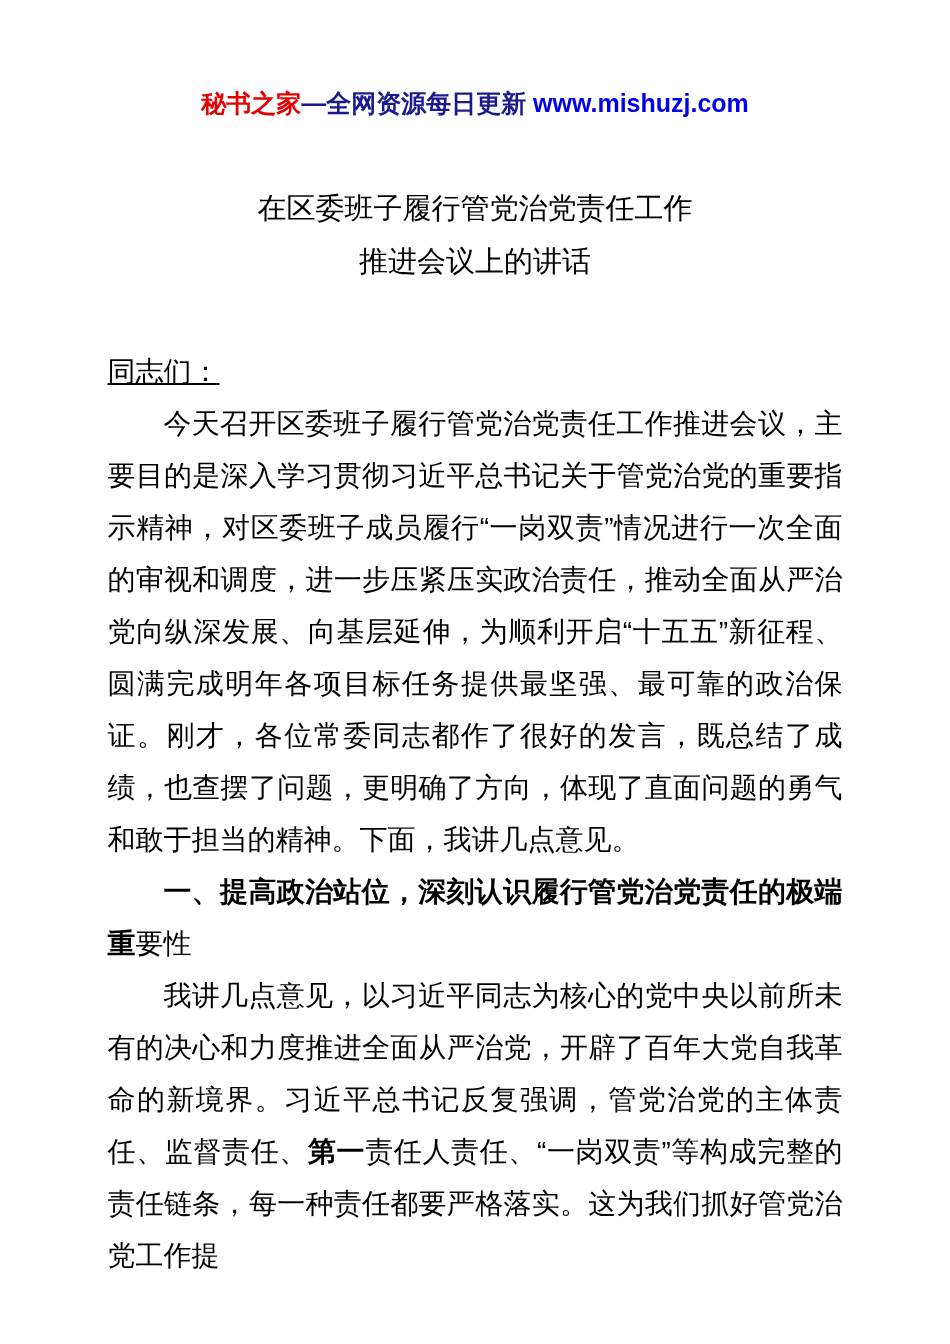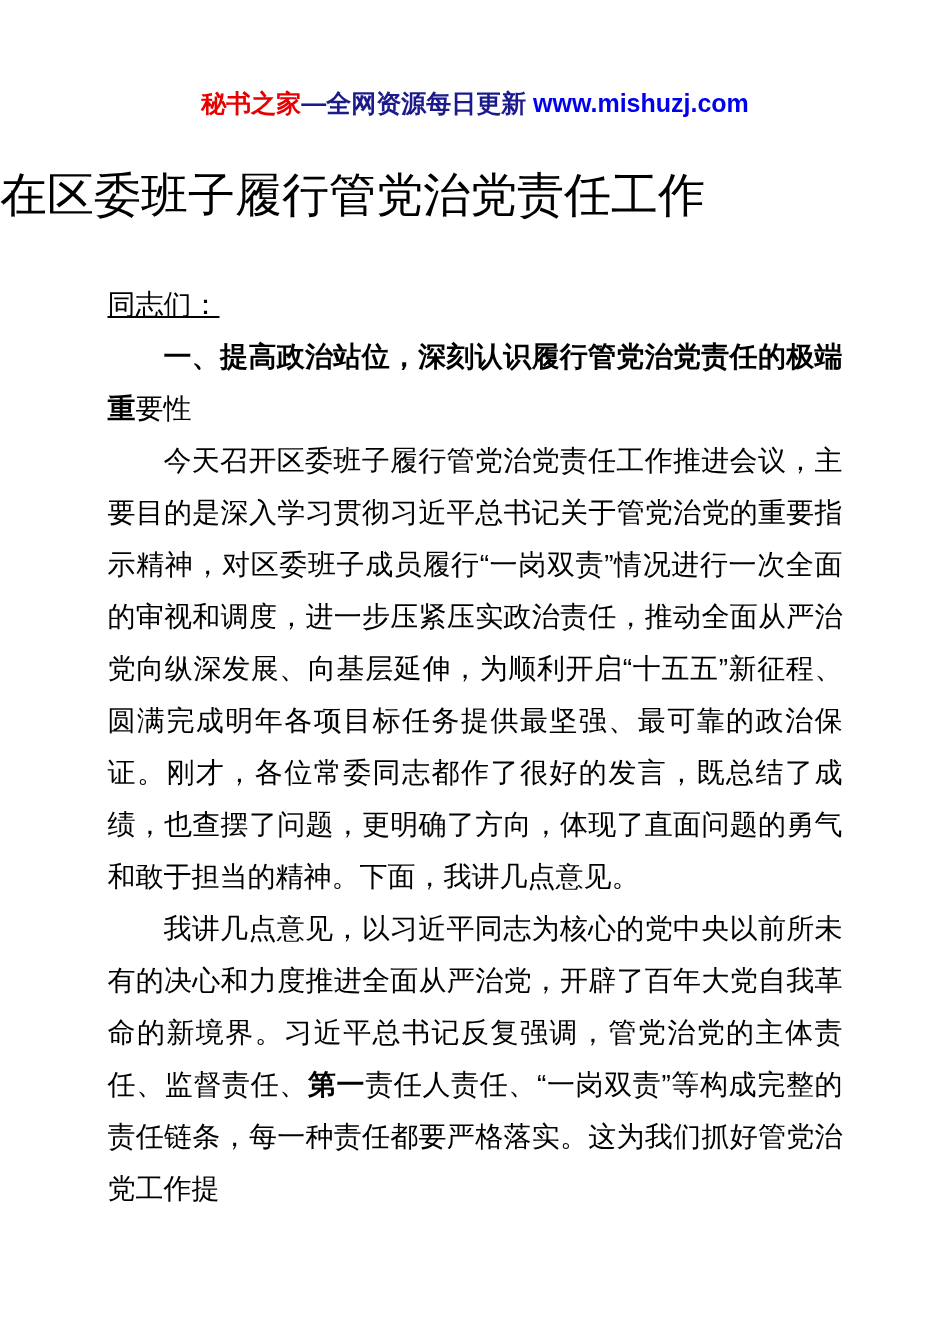--- a/index.html
+++ b/index.html
@@ -22,22 +22,23 @@
     text-align: center;
     font-size: 25px;
     font-weight: bold;
     line-height: 30px;
     white-space: nowrap;
   }
   .site-header .brand { color: #e60000; }
   .site-header .tagline { color: #1a1a8c; }
   .site-header .url { color: #0000ee; text-decoration: none; }
   .doc-title {
-    margin-top: 50px;
-    font-size: 47px;
+    margin-top: 64px;
+    text-align: center;
+    font-size: 29px;
     line-height: 53px;
     font-weight: 500;
     color: #000000;
   }
   .doc-body {
     width: 735px;
     margin: 58px auto 0 auto;
     font-size: 28px;
     line-height: 52px;
     text-align: justify;
@@ -56,23 +57,24 @@
 <body>
 
 <div class="page">
 
   <div class="site-header">
     <span class="brand" style="color: rgb(230, 0, 0);">秘书之家</span><span class="tagline" style="color: rgb(26, 26, 140);">—全网资源每日更新 </span><span class="url" style="color: rgb(0, 0, 238);">www.mishuzj.com</span>
   </div>
 
   <div class="doc-title">
     <div>在区委班子履行管党治党责任工作</div>
+    <div>推进会议上的讲话</div>
   </div>
 
   <div class="doc-body">
     <p class="para salutation">同志们：</p>
 
-  <p class="para indent"><span class="bold">一、提高政治站位，深刻认识履行管党治党责任的极端重</span><span>要性</span></p>
-      <p class="para indent"><span>今天召开区委班子履行管党治党责任工作推进会议，主要目的是深入学习贯彻习近平总书记关于管党治党的重要指示精神，对区委班子成员履行“一岗双责”情况进行一次全面的审视和调度，进一步压紧压实政治责任，推动全面从严治党向纵深发展、向基层延伸，为顺利开启“十五五”新征程、圆满完成明年各项目标任务提供最坚强、最可靠的政治保证。刚才，各位常委同志都作了很好的发言，既总结了成绩，也查摆了问题，更明确了方向，体现了直面问题的勇气和敢于担当的精神。下面，我讲几点意见。</span></p>
+  <p class="para indent"><span>今天召开区委班子履行管党治党责任工作推进会议，主要目的是深入学习贯彻习近平总书记关于管党治党的重要指示精神，对区委班子成员履行“一岗双责”情况进行一次全面的审视和调度，进一步压紧压实政治责任，推动全面从严治党向纵深发展、向基层延伸，为顺利开启“十五五”新征程、圆满完成明年各项目标任务提供最坚强、最可靠的政治保证。刚才，各位常委同志都作了很好的发言，既总结了成绩，也查摆了问题，更明确了方向，体现了直面问题的勇气和敢于担当的精神。下面，我讲几点意见。</span></p>
+      <p class="para indent"><span class="bold">一、提高政治站位，深刻认识履行管党治党责任的极端重</span><span>要性</span></p>
       <p class="para indent"><span>我讲几点意见，以习近平同志为核心的党中央以前所未有的决心和力度推进全面从严治党，开辟了百年大党自我革命的新境界。习近平总书记反复强调，管党治党的主体责任、监督责任、</span><span class="bold">第一</span><span>责任人责任、“一岗双责”等构成完整的责任链条，每一种责任都要严格落实。这为我们抓好管党治党工作提</span></p>
     </div>
 
 </div>
 
 </body></html>

